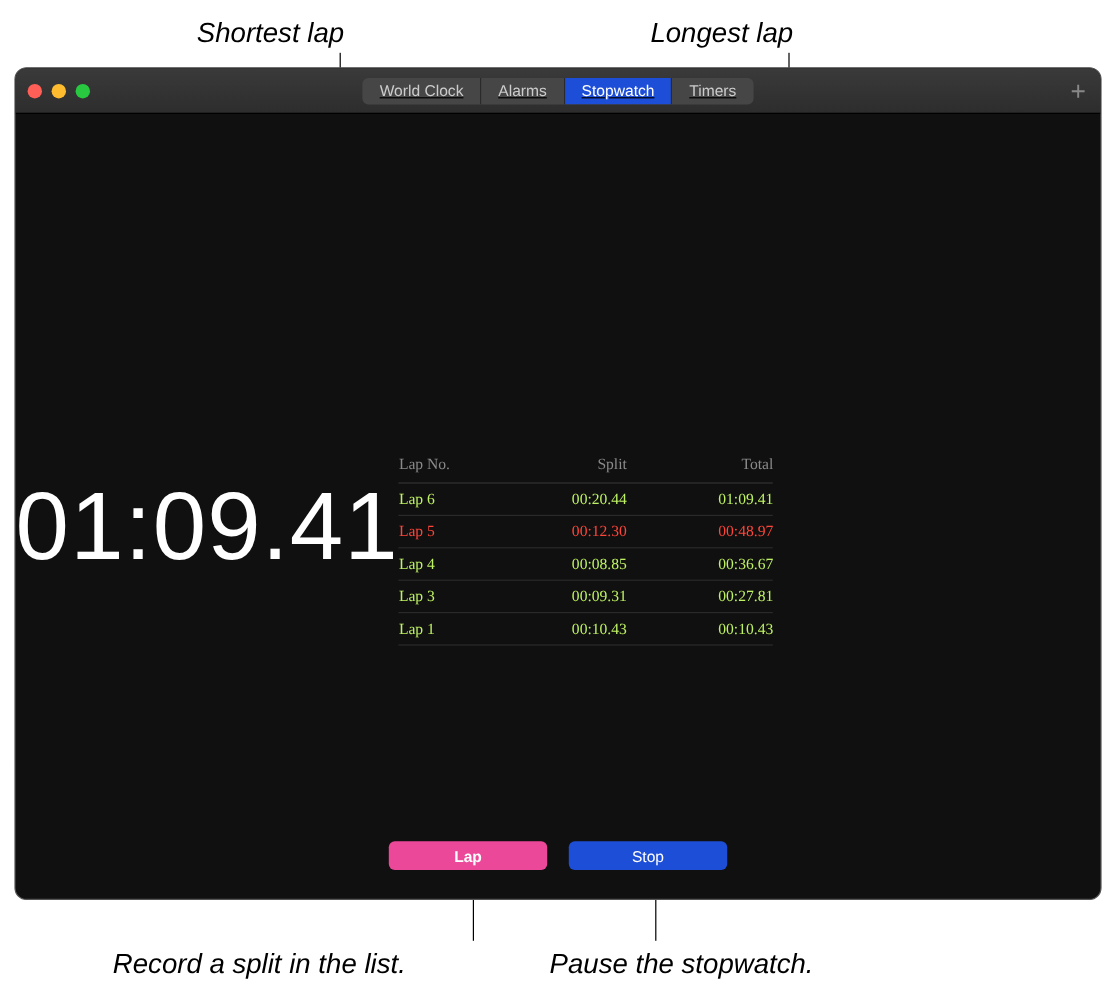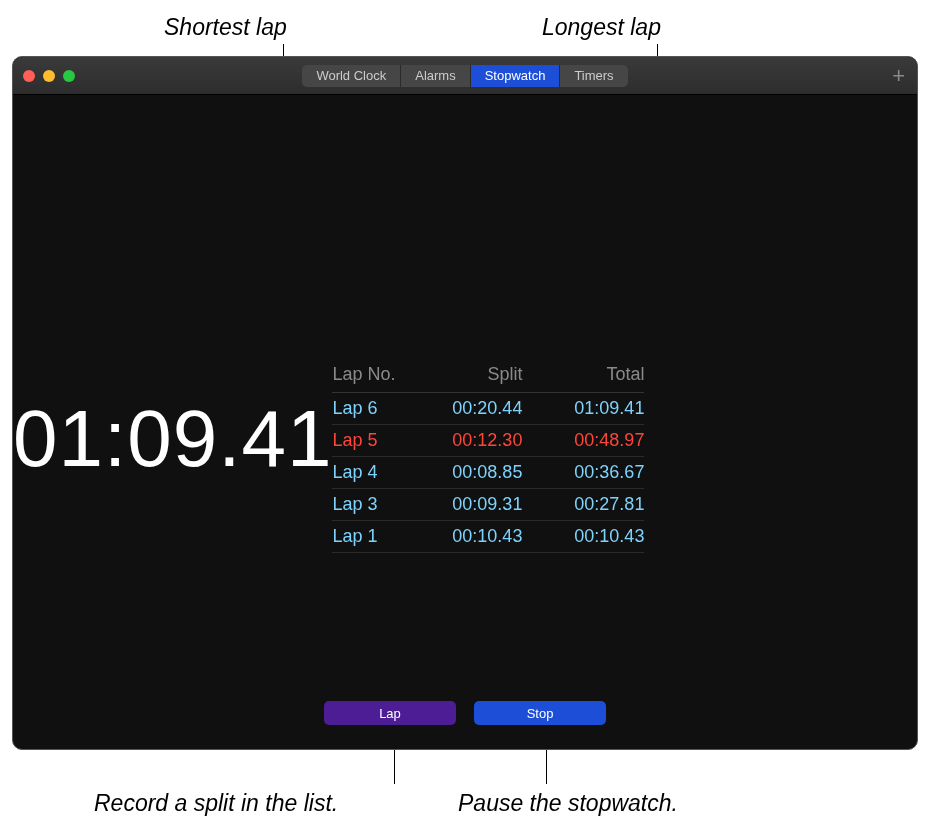--- a/index.html
+++ b/index.html
@@ -34,20 +34,21 @@
       border: 1px solid #555;
       overflow: hidden;
     }
     .titlebar {
       position: relative;
       height: 38px;
       border-bottom: 1px solid #000;
       background: linear-gradient(#3a3a3a, #2d2d2d);
       display: flex;
       align-items: center;
+      text-decoration: underline;
     }
     .tl-buttons {
       position: absolute;
       left: 10px;
       top: 50%;
       transform: translateY(-50%);
       display: flex;
       gap: 8px;
     }
     .tl-btn {
@@ -104,30 +105,31 @@
       letter-spacing: 1px;
       font-variant-numeric: tabular-nums;
       line-height: 1;
     }
     .lap-table {
       margin-top: 34px;
       width: 312px;
     }
     .lap-header, .lap-row {
       display: flex;
-      font-size: 18px;
+      font-size: 13px;
       padding: 5px 0;
+      font-family: Liberation Serif, serif;
     }
     .lap-header {
       color: #8a8a8a;
       border-bottom: 1px solid #333;
       padding-bottom: 7px;
     }
     .lap-row {
-      color: #7dd3fc;
+      color: #bef264;
       border-bottom: 1px solid #2a2a2a;
       font-variant-numeric: tabular-nums;
     }
     .lap-row.shortest { color: #37d35b; }
     .lap-row.longest { color: #ff453a; }
     .col-lap { width: 90px; text-align: left; }
     .col-split { width: 130px; text-align: right; padding-right: 30px; }
     .col-total { flex: 1; text-align: right; }
     .button-row {
       position: absolute;
@@ -141,21 +143,21 @@
       width: 132px;
       height: 24px;
       border-radius: 5px;
       font-size: 13px;
       color: #fff;
       display: flex;
       align-items: center;
       justify-content: center;
       cursor: default;
     }
-    .btn-lap { background: #4c1d95; }
+    .btn-lap { background: #ec4899; font-weight: bold; }
     .btn-stop { background: #1d4ed8; }
   </style>
 </head>
 <body>
 
 <div class="callout" style="left:164px; top:14px;">Shortest lap</div>
 <div class="callout" style="left:542px; top:14px;">Longest lap</div>
 <div class="callout" style="left:94px; top:790px;">Record a split in the list.</div>
 <div class="callout" style="left:458px; top:790px;">Pause the stopwatch.</div>
 

